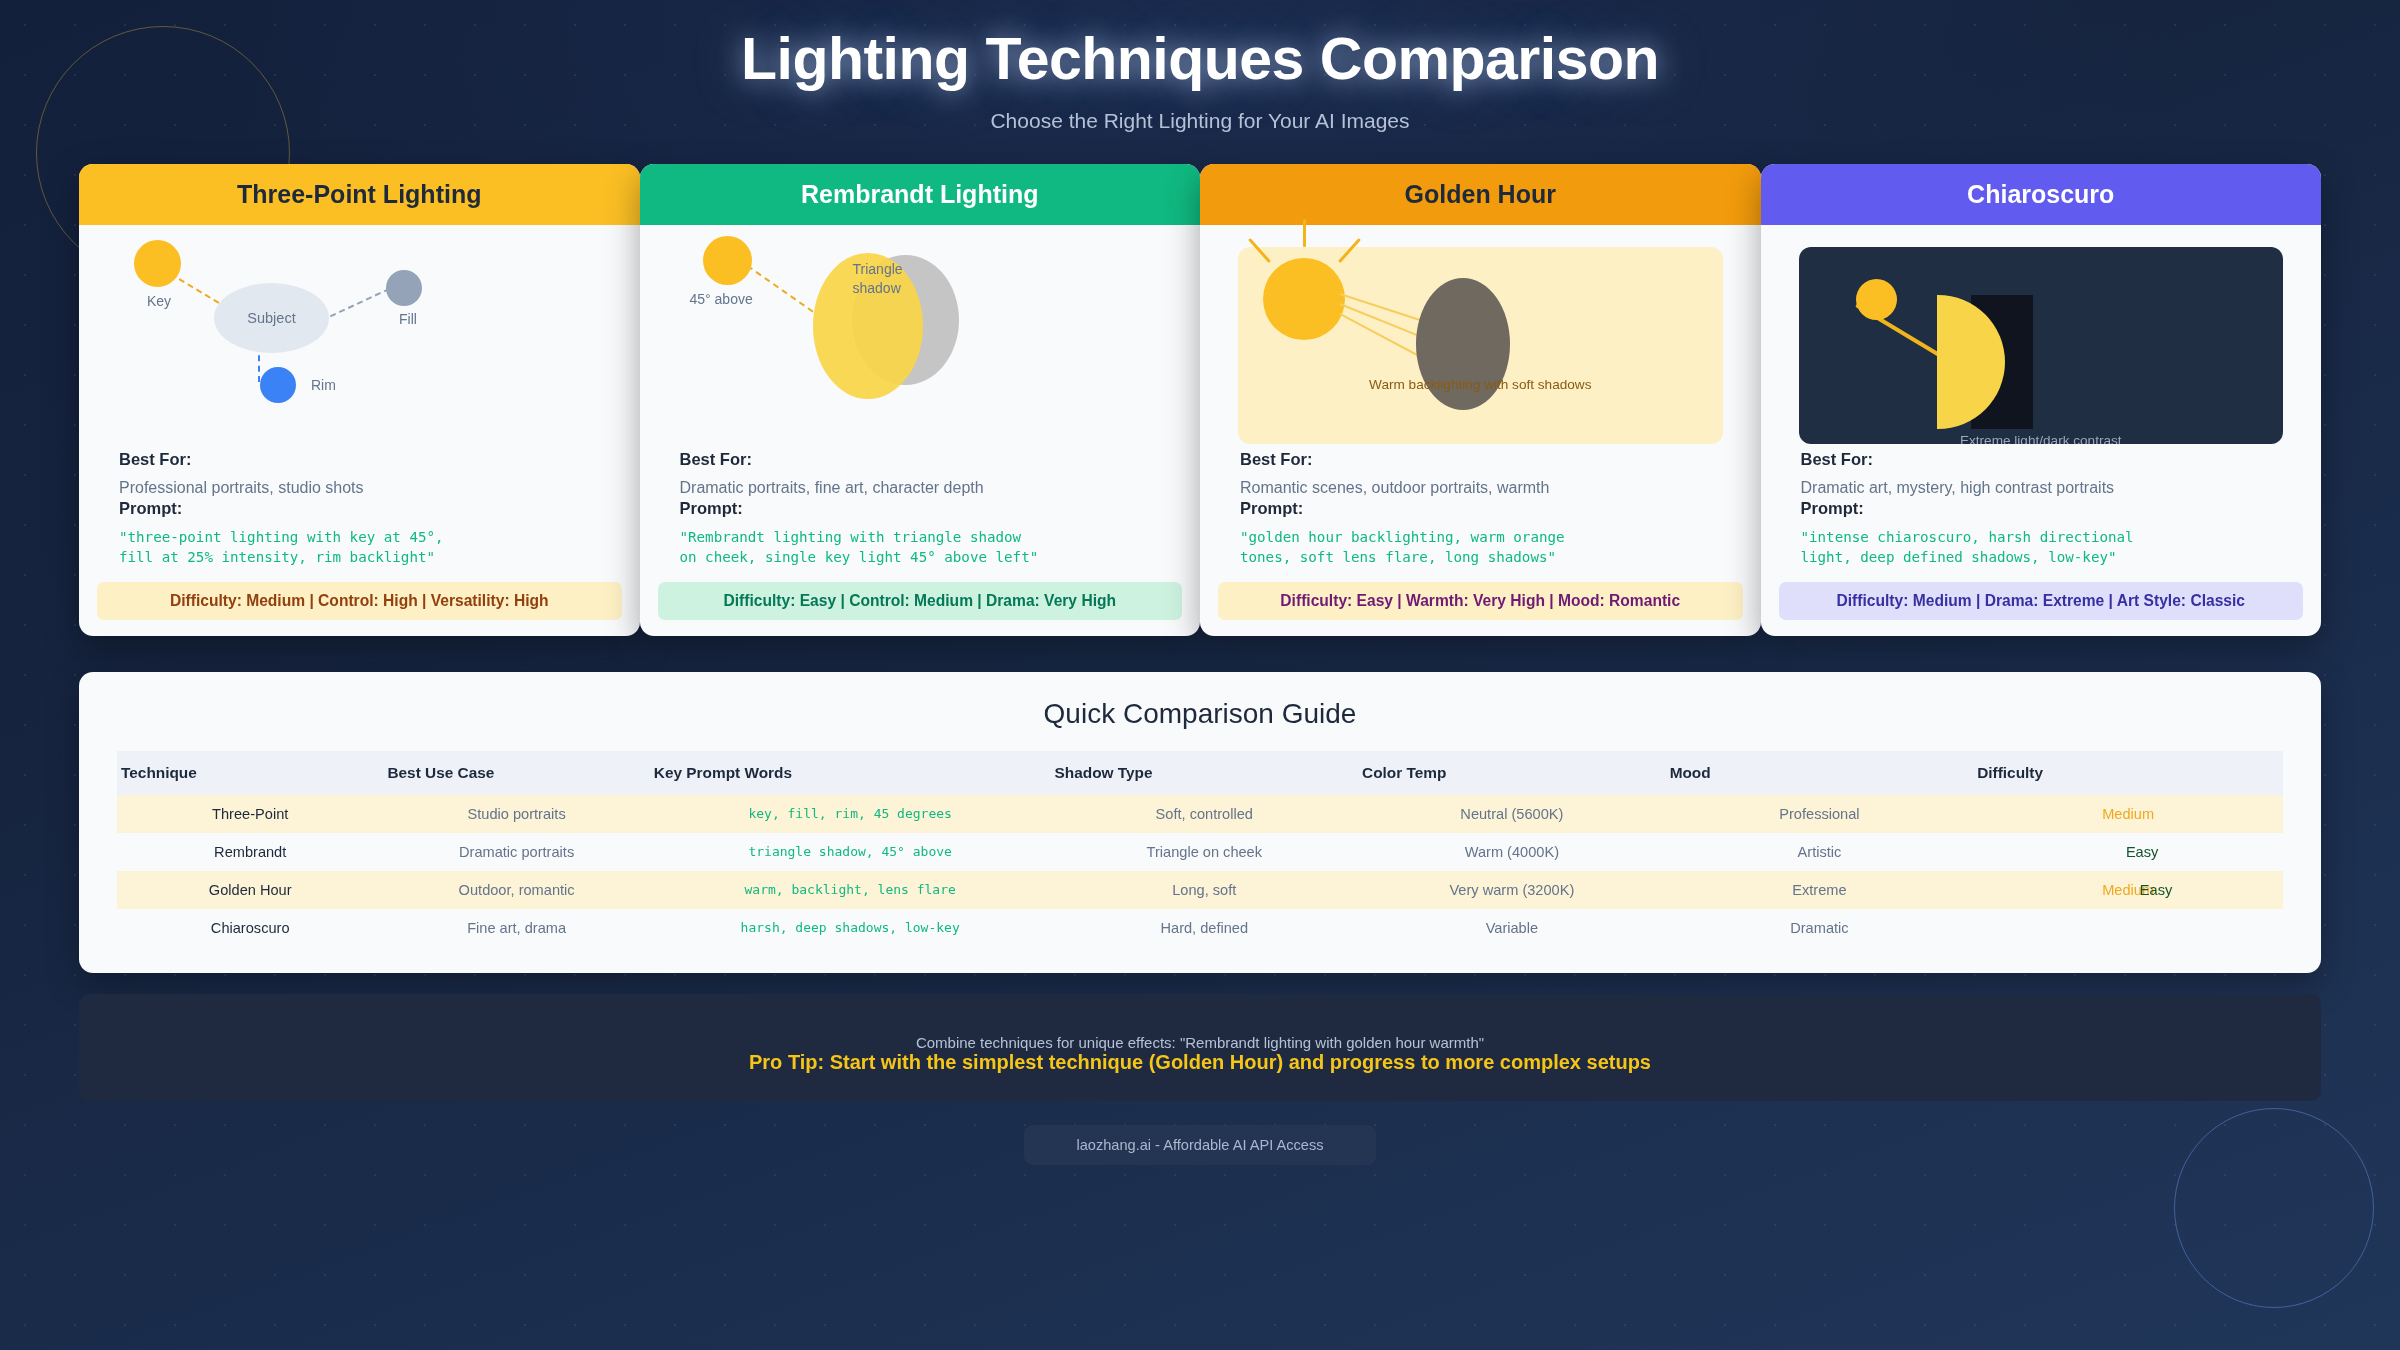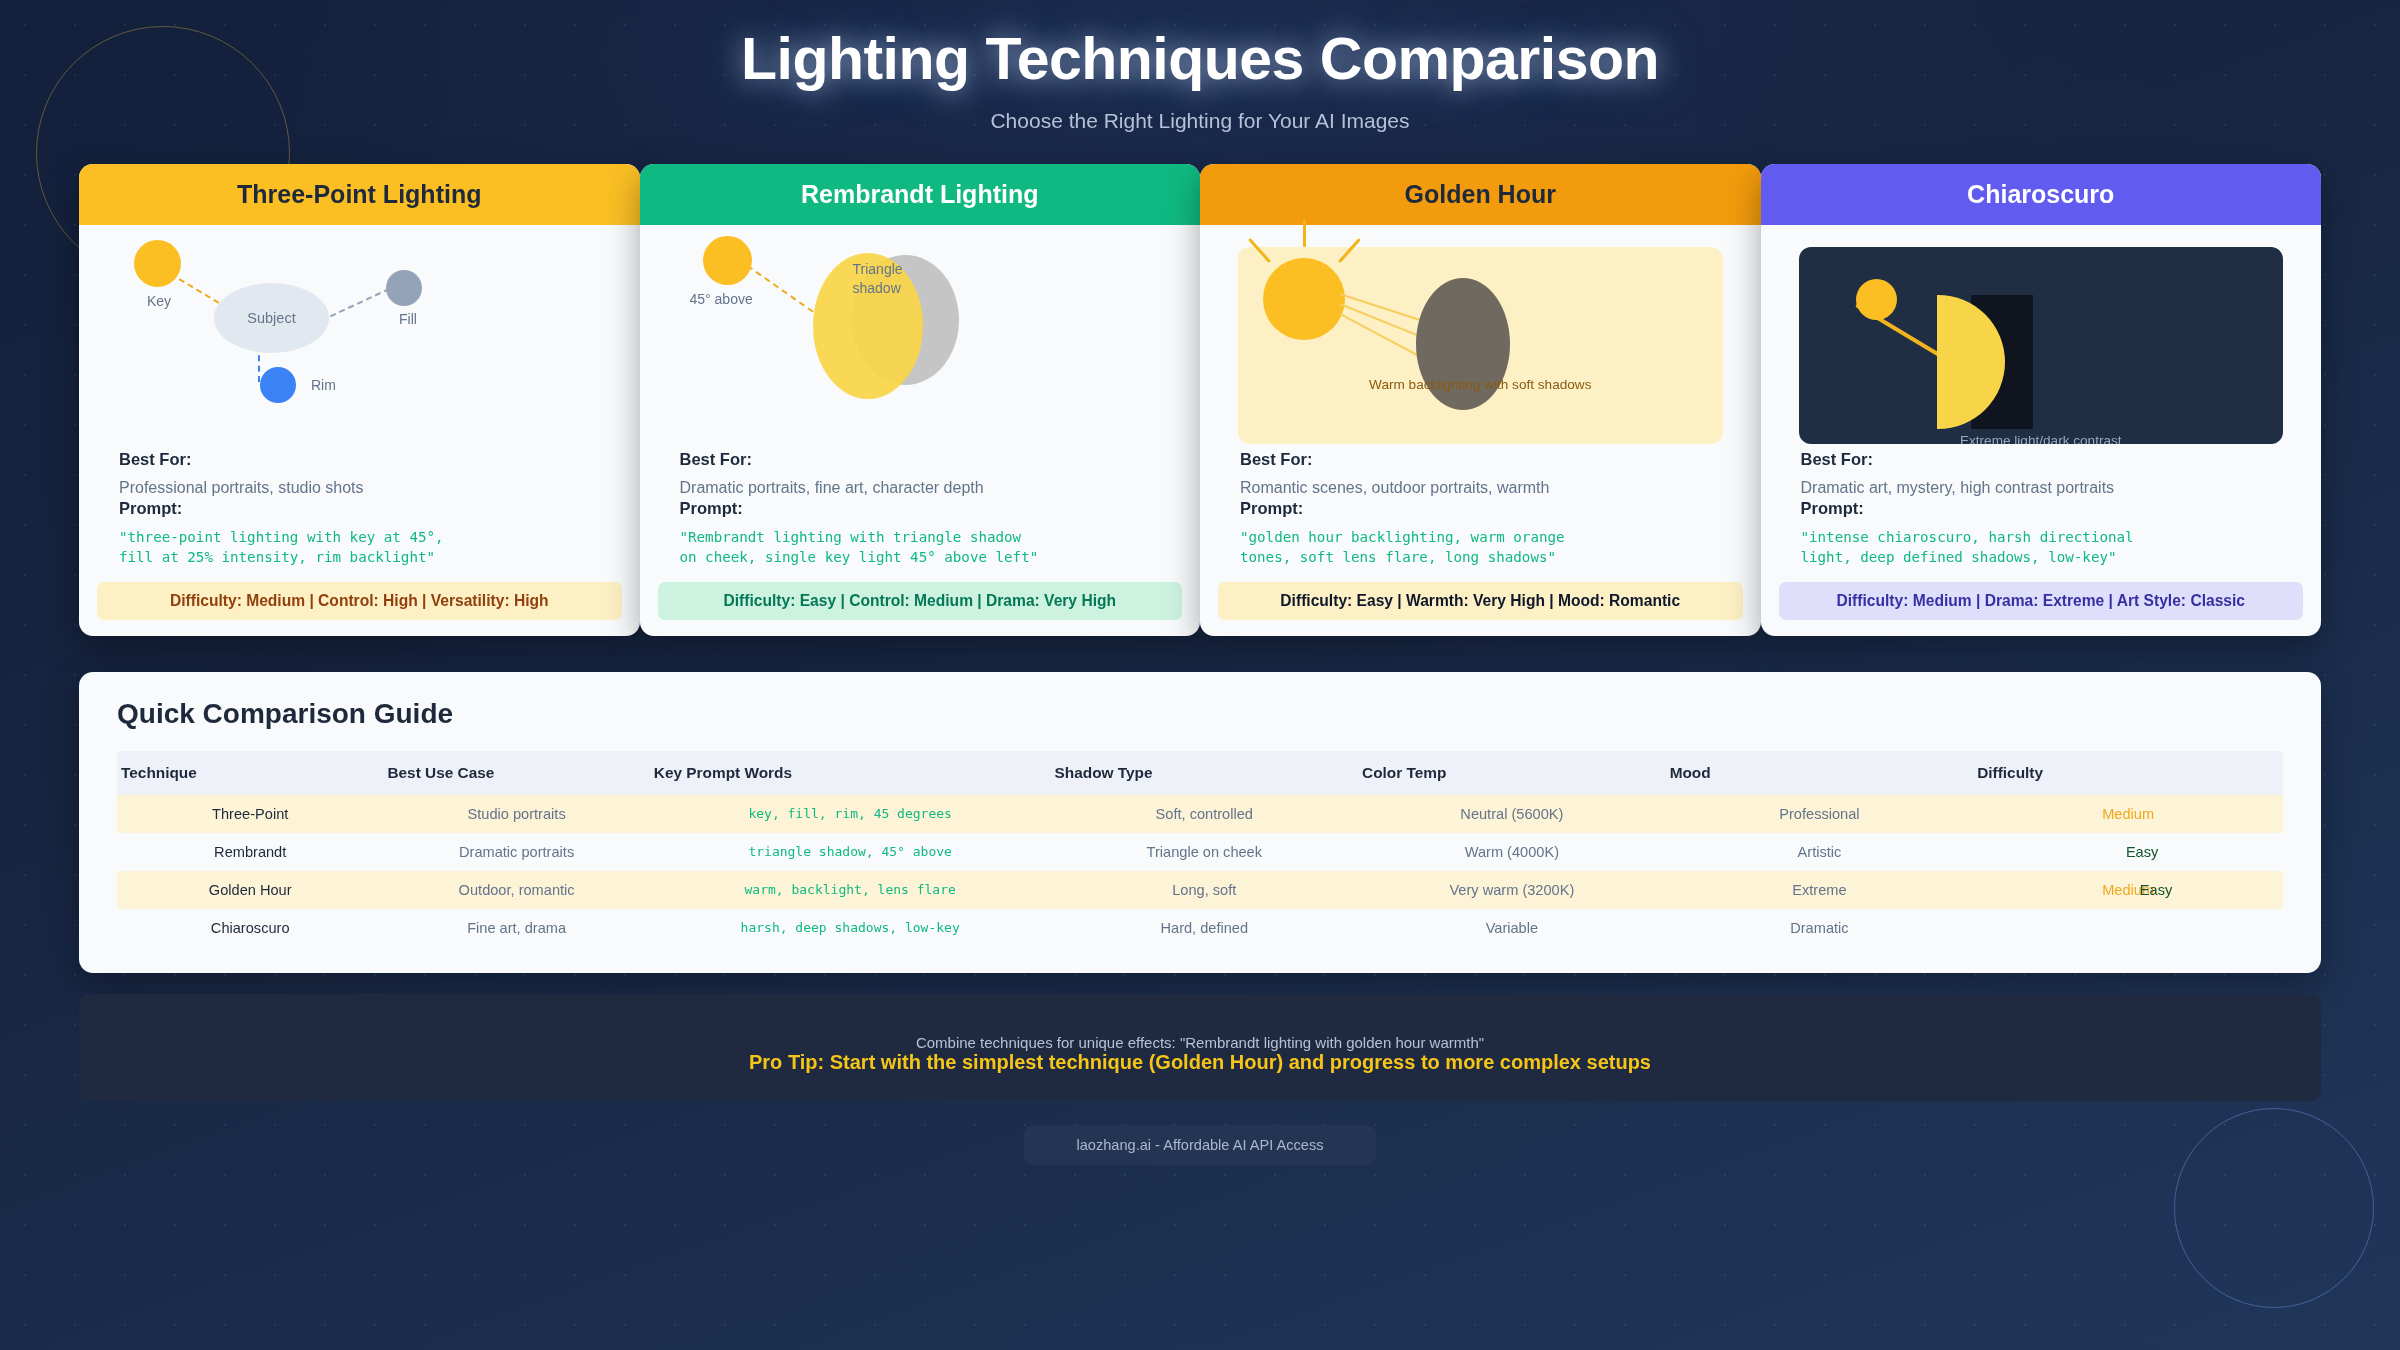--- a/index.html
+++ b/index.html
@@ -165,23 +165,23 @@
   
   #table-section {
     position: relative; z-index: 5;
     margin: 36px 79px 0 79px;
     background: #f8fafc;
     border-radius: 14px;
     padding: 26px 38px 26px 38px;
     box-shadow: 0 12px 34px rgba(0,0,0,0.30);
   }
   #table-title {
-    text-align: left;
+    text-align: center;
     font-size: 28px;
-    font-weight: 700;
+    font-weight: 400;
     color: #1e293b;
     margin-bottom: 21px;
   }
   table { width: 100%; border-collapse: collapse; table-layout: fixed; }
   thead th {
     background: #eef2f8;
     font-size: 15.4px;
     font-weight: 700;
     color: #1e293b;
     padding: 13px 4px;
@@ -337,21 +337,21 @@
           <div class="dot" style="left:186px;top:53px;width:94px;height:132px;background:#6f6960;"></div>
 
           <div class="caption-warm" style="top:152px;">Warm backlighting with soft shadows</div>
         </div>
 
         <div class="sec-label">Best For:</div>
         <div class="sec-text">Romantic scenes, outdoor portraits, warmth</div>
         <div class="sec-label">Prompt:</div>
         <div class="prompt">"golden hour backlighting, warm orange
 tones, soft lens flare, long shadows"</div>
-        <div class="badge" style="background:#fdf0c4;color:#0f172a;">Difficulty: Easy | Warmth: Very High | Mood: Romantic</div>
+        <div class="badge" style="background:#fdf0c4;color:#701a75;">Difficulty: Easy | Warmth: Very High | Mood: Romantic</div>
       </div>
     </div>
 
     <div class="card">
       <div class="card-head" style="background:#625bf0;color:#ffffff;">
         <span>Chiaroscuro</span>
       </div>
       <div class="card-body">
         <div class="viz">
           <div class="panel-dark">

